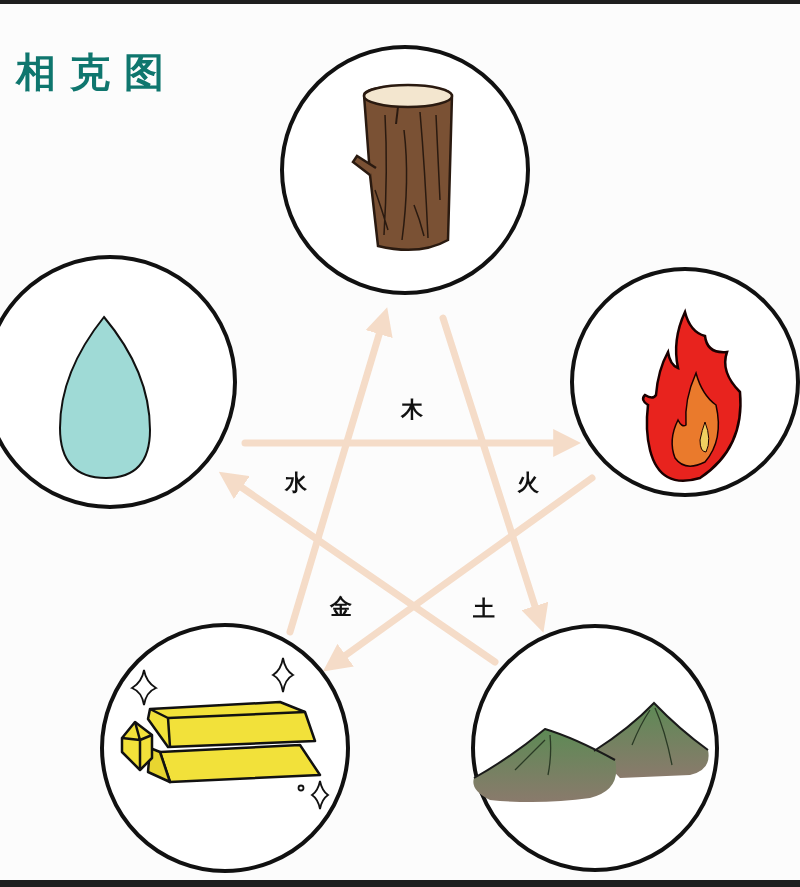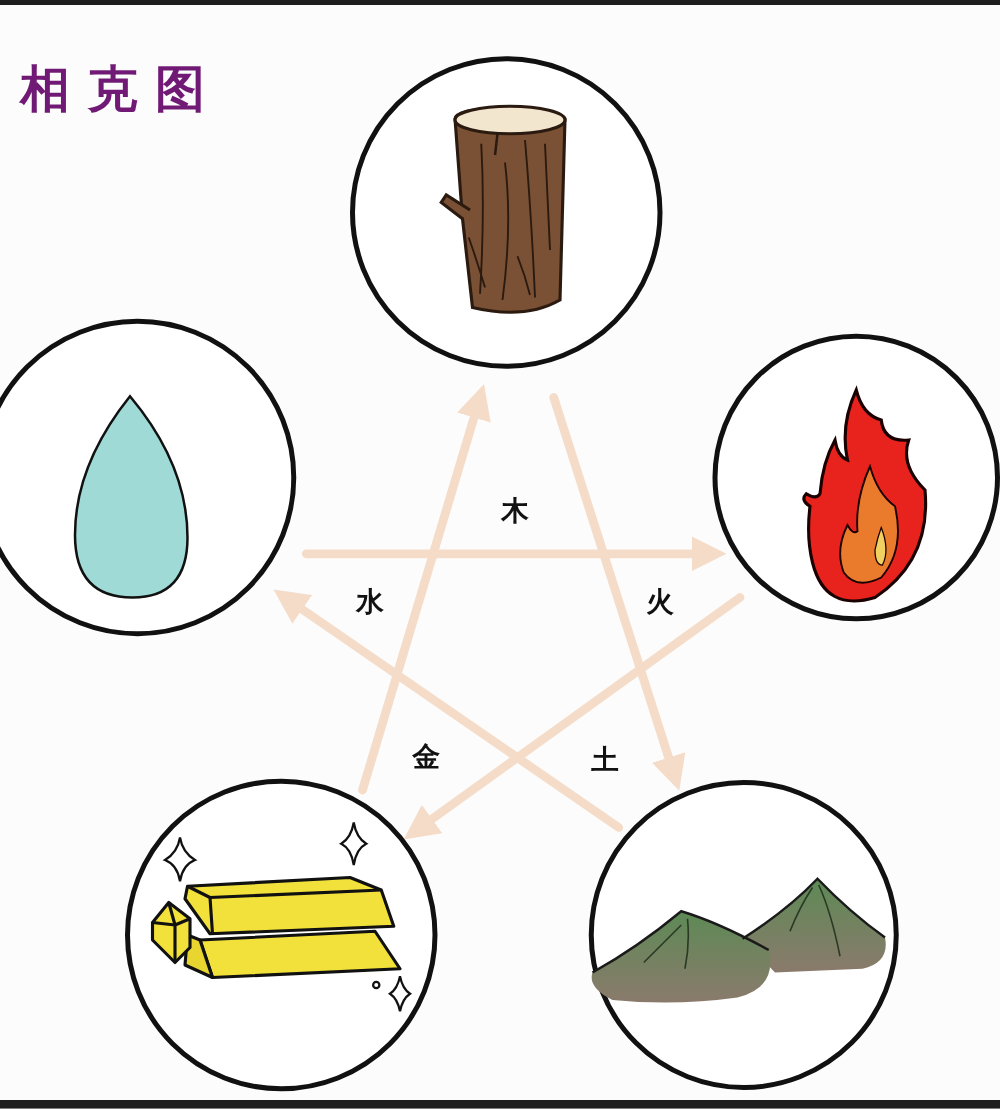--- a/index.html
+++ b/index.html
@@ -13,21 +13,21 @@
       position: absolute; left: 0; top: 0; width: 800px; height: 4px;
       background: #1e1e1e;
     }
     .frame-bottom {
       position: absolute; left: 0; top: 880px; width: 800px; height: 7px;
       background: #1e1e1e;
     }
     .title {
       position: absolute; left: 16px; top: 52px;
       font-size: 40px; font-weight: bold; letter-spacing: 14px;
-      color: #701a75;
+      color: #0f766e;
       font-family: "DejaVu Sans", sans-serif;
       line-height: 1;
     }
     svg.diagram { position: absolute; left: 0; top: 0; }
     .label {
       position: absolute;
       font-size: 22px; font-weight: bold; color: #111;
       font-family: "DejaVu Sans", sans-serif;
       transform: translate(-50%, -50%);
       line-height: 1;

